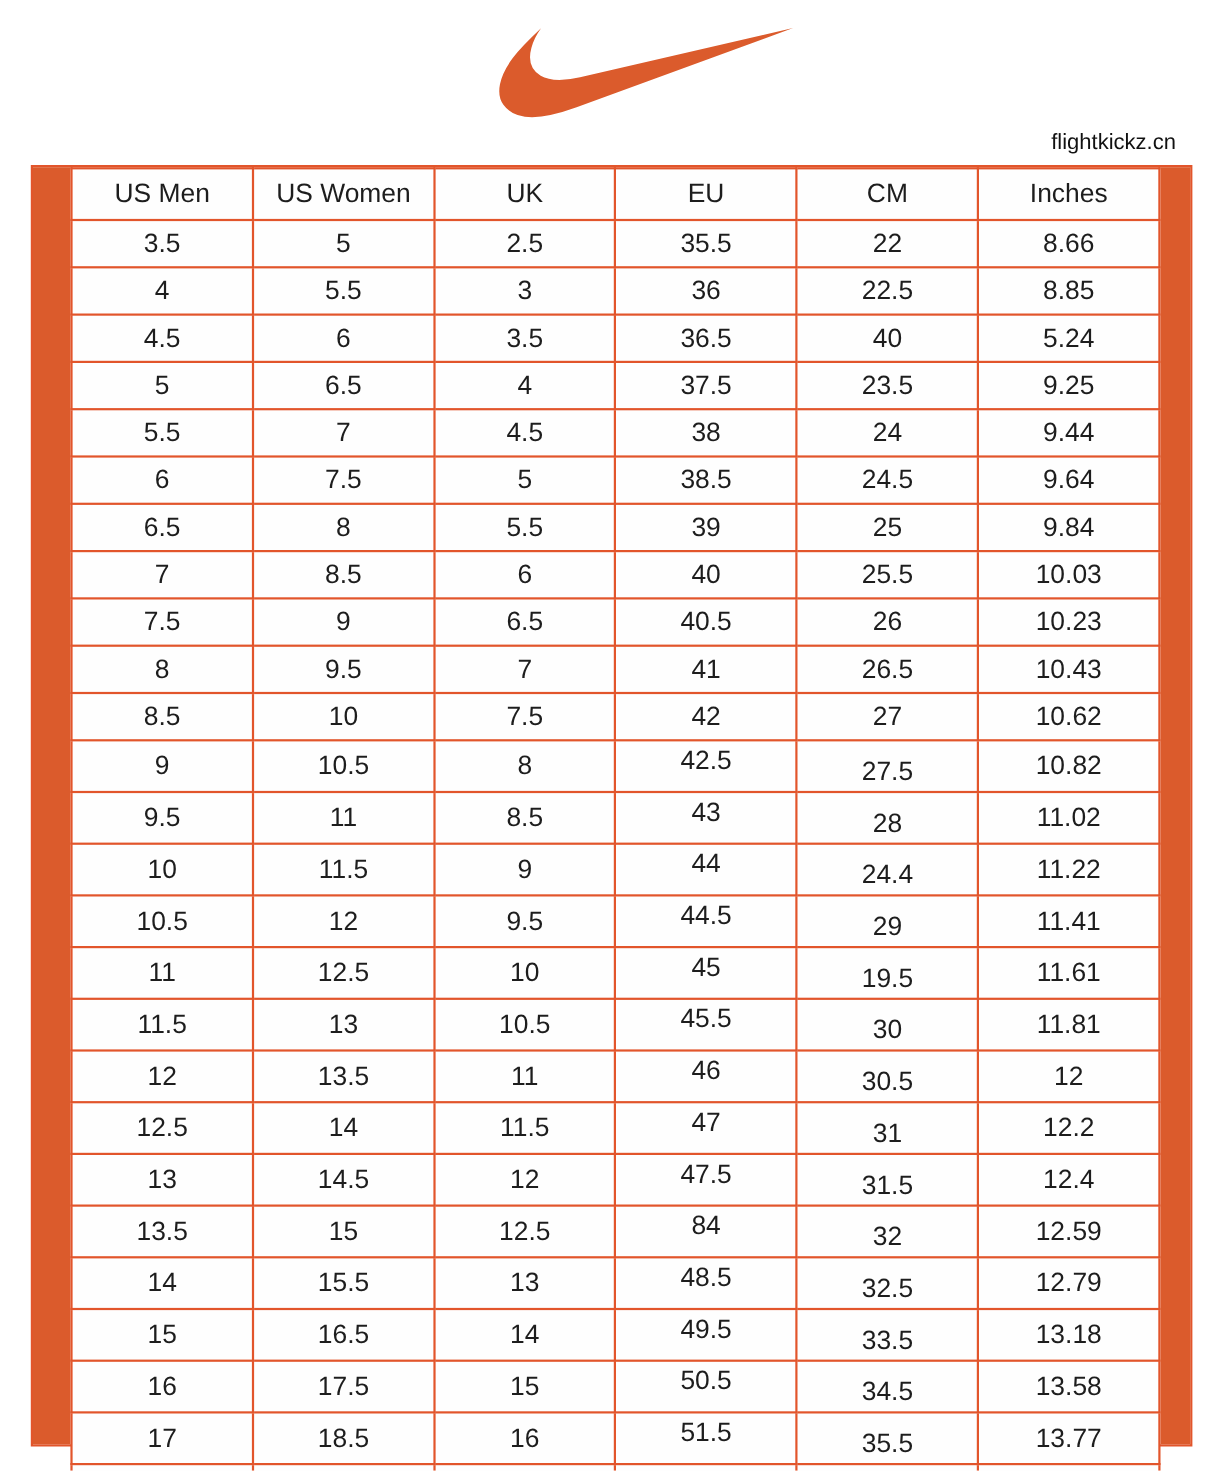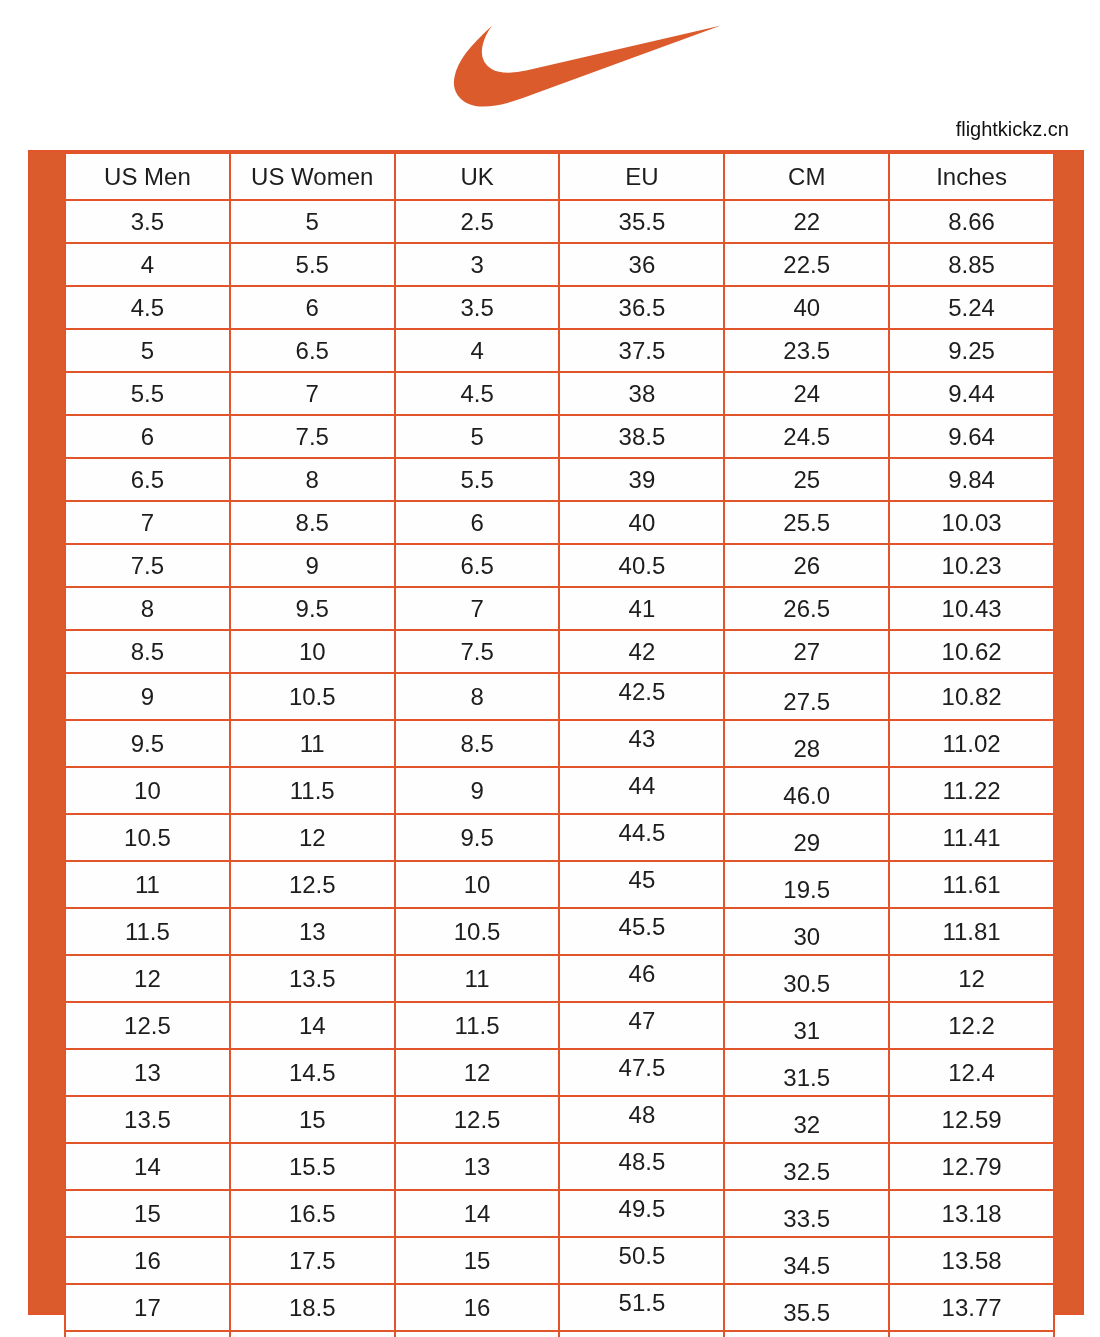--- a/index.html
+++ b/index.html
@@ -193,21 +193,21 @@
             <td>8.5</td>
             <td class="raised">43</td>
             <td class="lowered">28</td>
             <td>11.02</td>
           </tr>
           <tr>
             <td>10</td>
             <td>11.5</td>
             <td>9</td>
             <td class="raised">44</td>
-            <td class="lowered">46.0</td>
+            <td class="lowered">24.4</td>
             <td>11.22</td>
           </tr>
           <tr>
             <td>10.5</td>
             <td>12</td>
             <td>9.5</td>
             <td class="raised">44.5</td>
             <td class="lowered">29</td>
             <td>11.41</td>
           </tr>
@@ -248,21 +248,21 @@
             <td>14.5</td>
             <td>12</td>
             <td class="raised">47.5</td>
             <td class="lowered">31.5</td>
             <td>12.4</td>
           </tr>
           <tr>
             <td>13.5</td>
             <td>15</td>
             <td>12.5</td>
-            <td class="raised">48</td>
+            <td class="raised">84</td>
             <td class="lowered">32</td>
             <td>12.59</td>
           </tr>
           <tr>
             <td>14</td>
             <td>15.5</td>
             <td>13</td>
             <td class="raised">48.5</td>
             <td class="lowered">32.5</td>
             <td>12.79</td>

